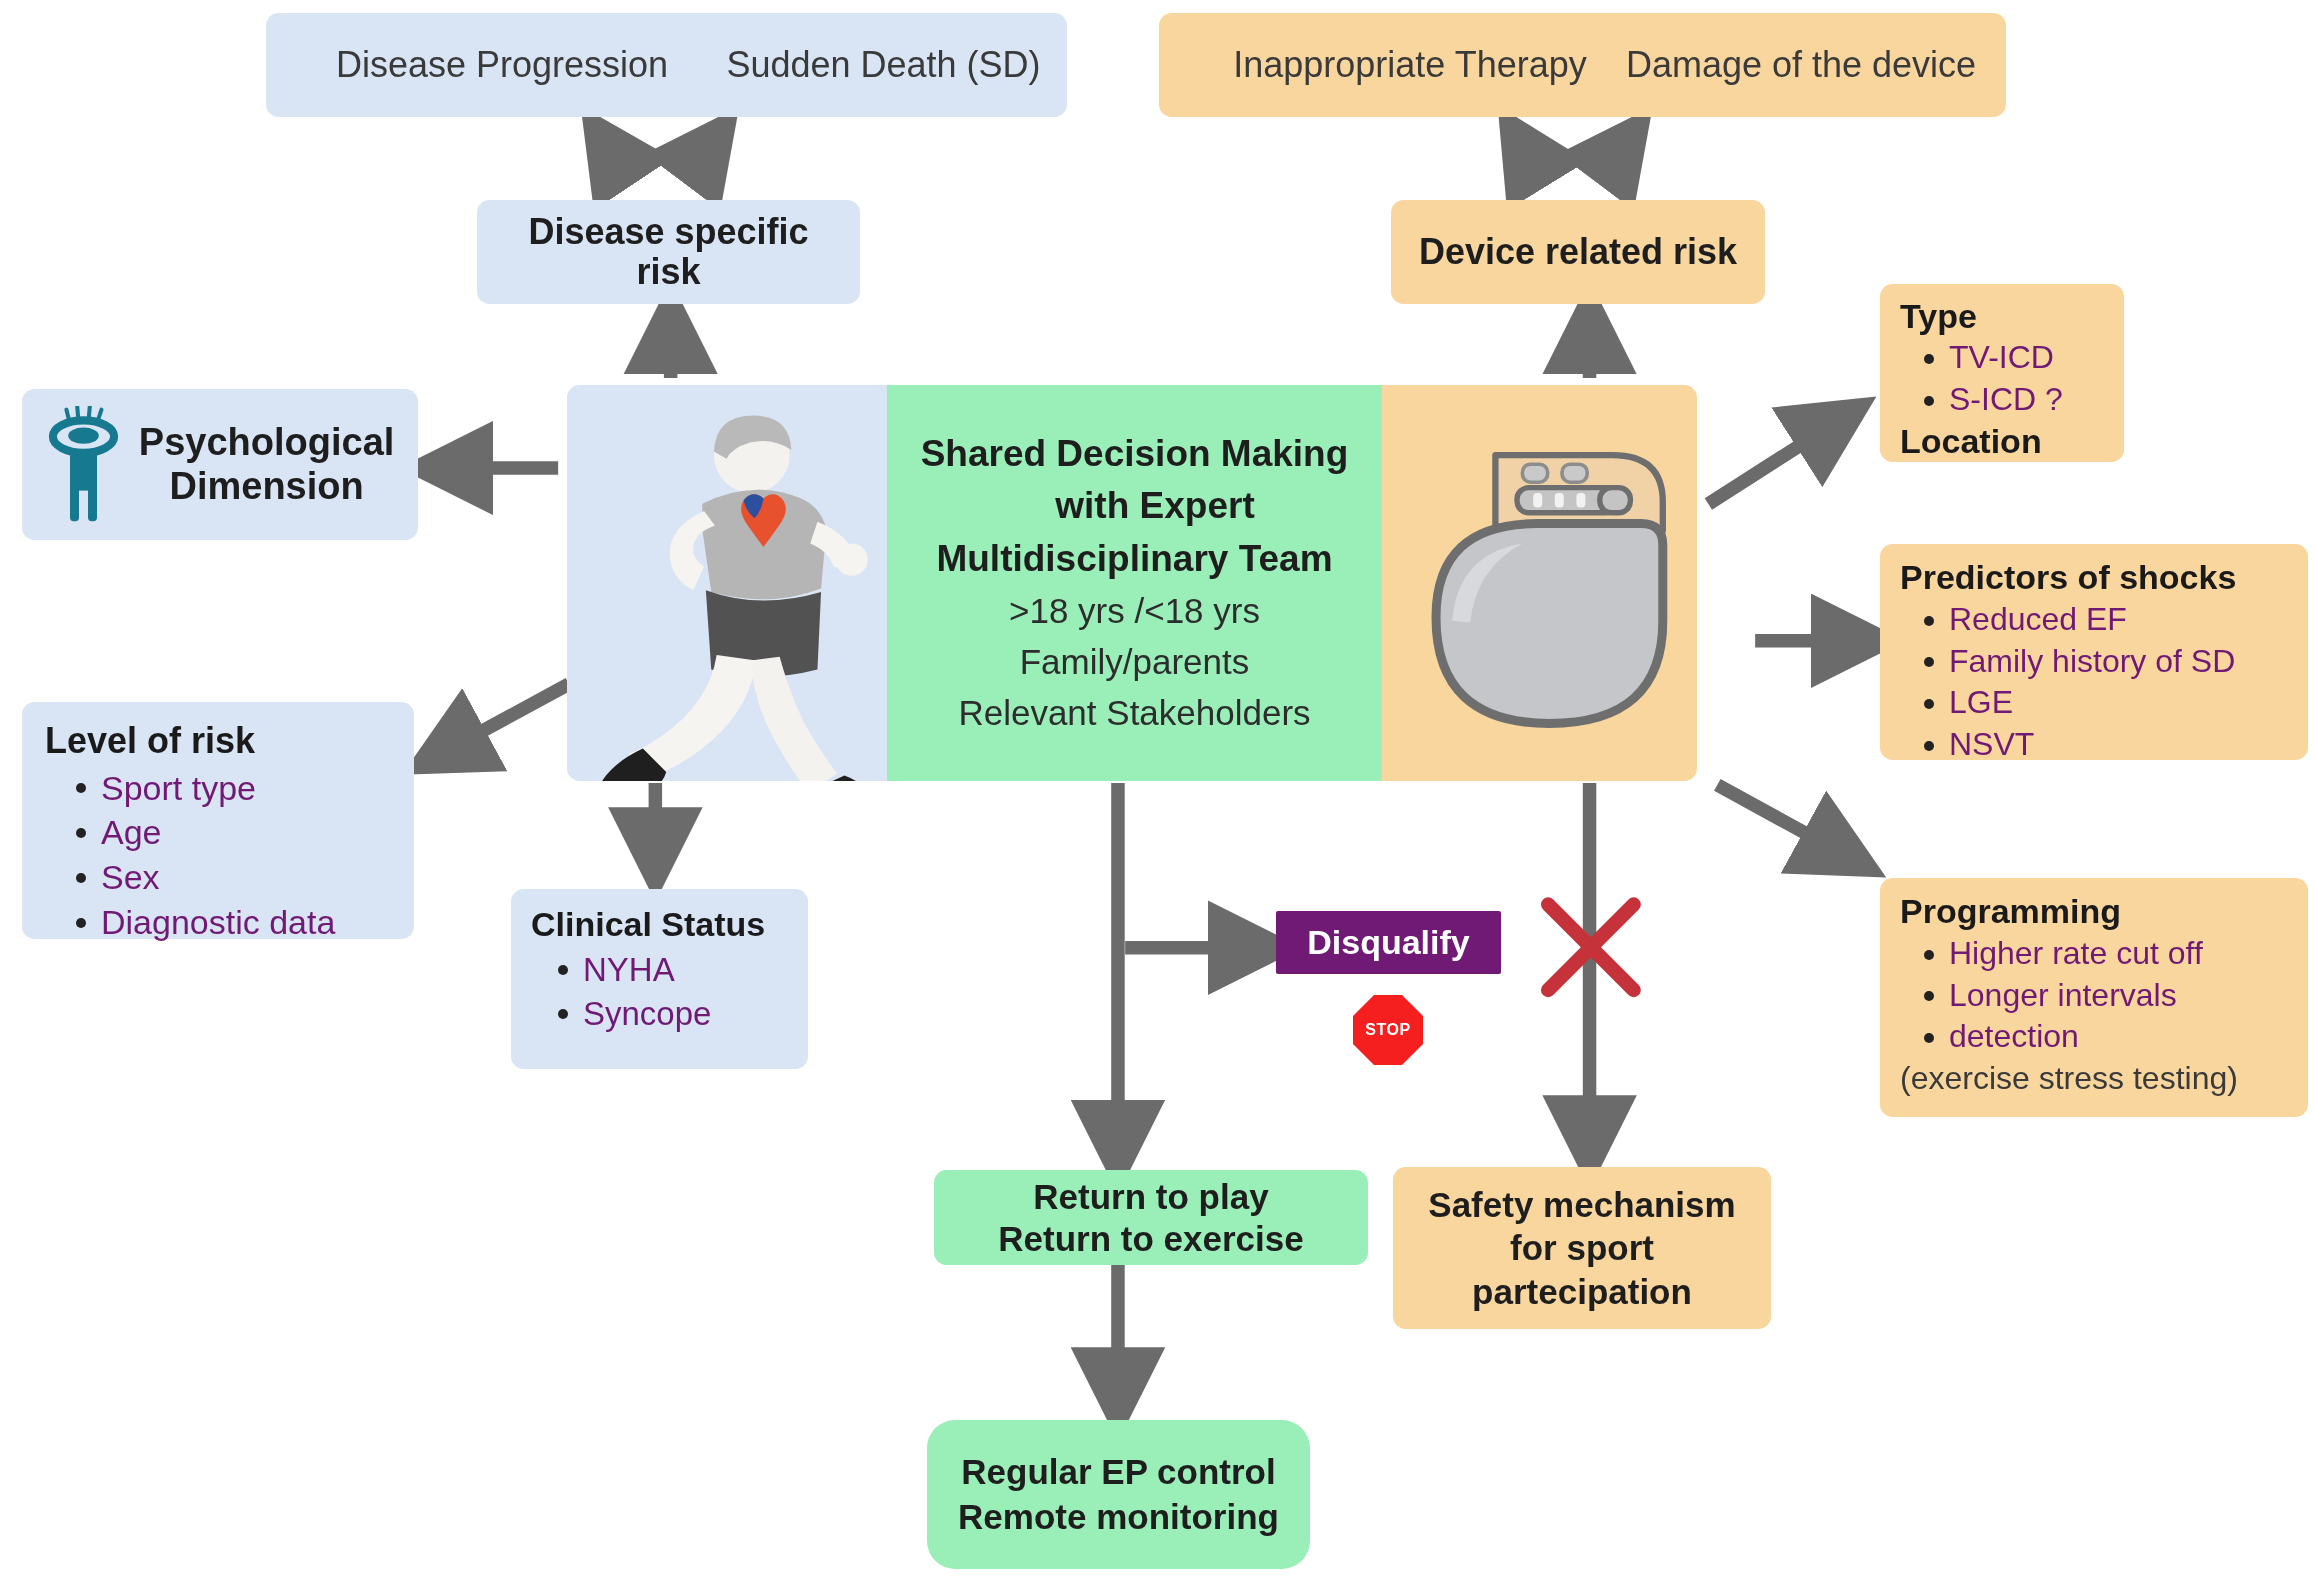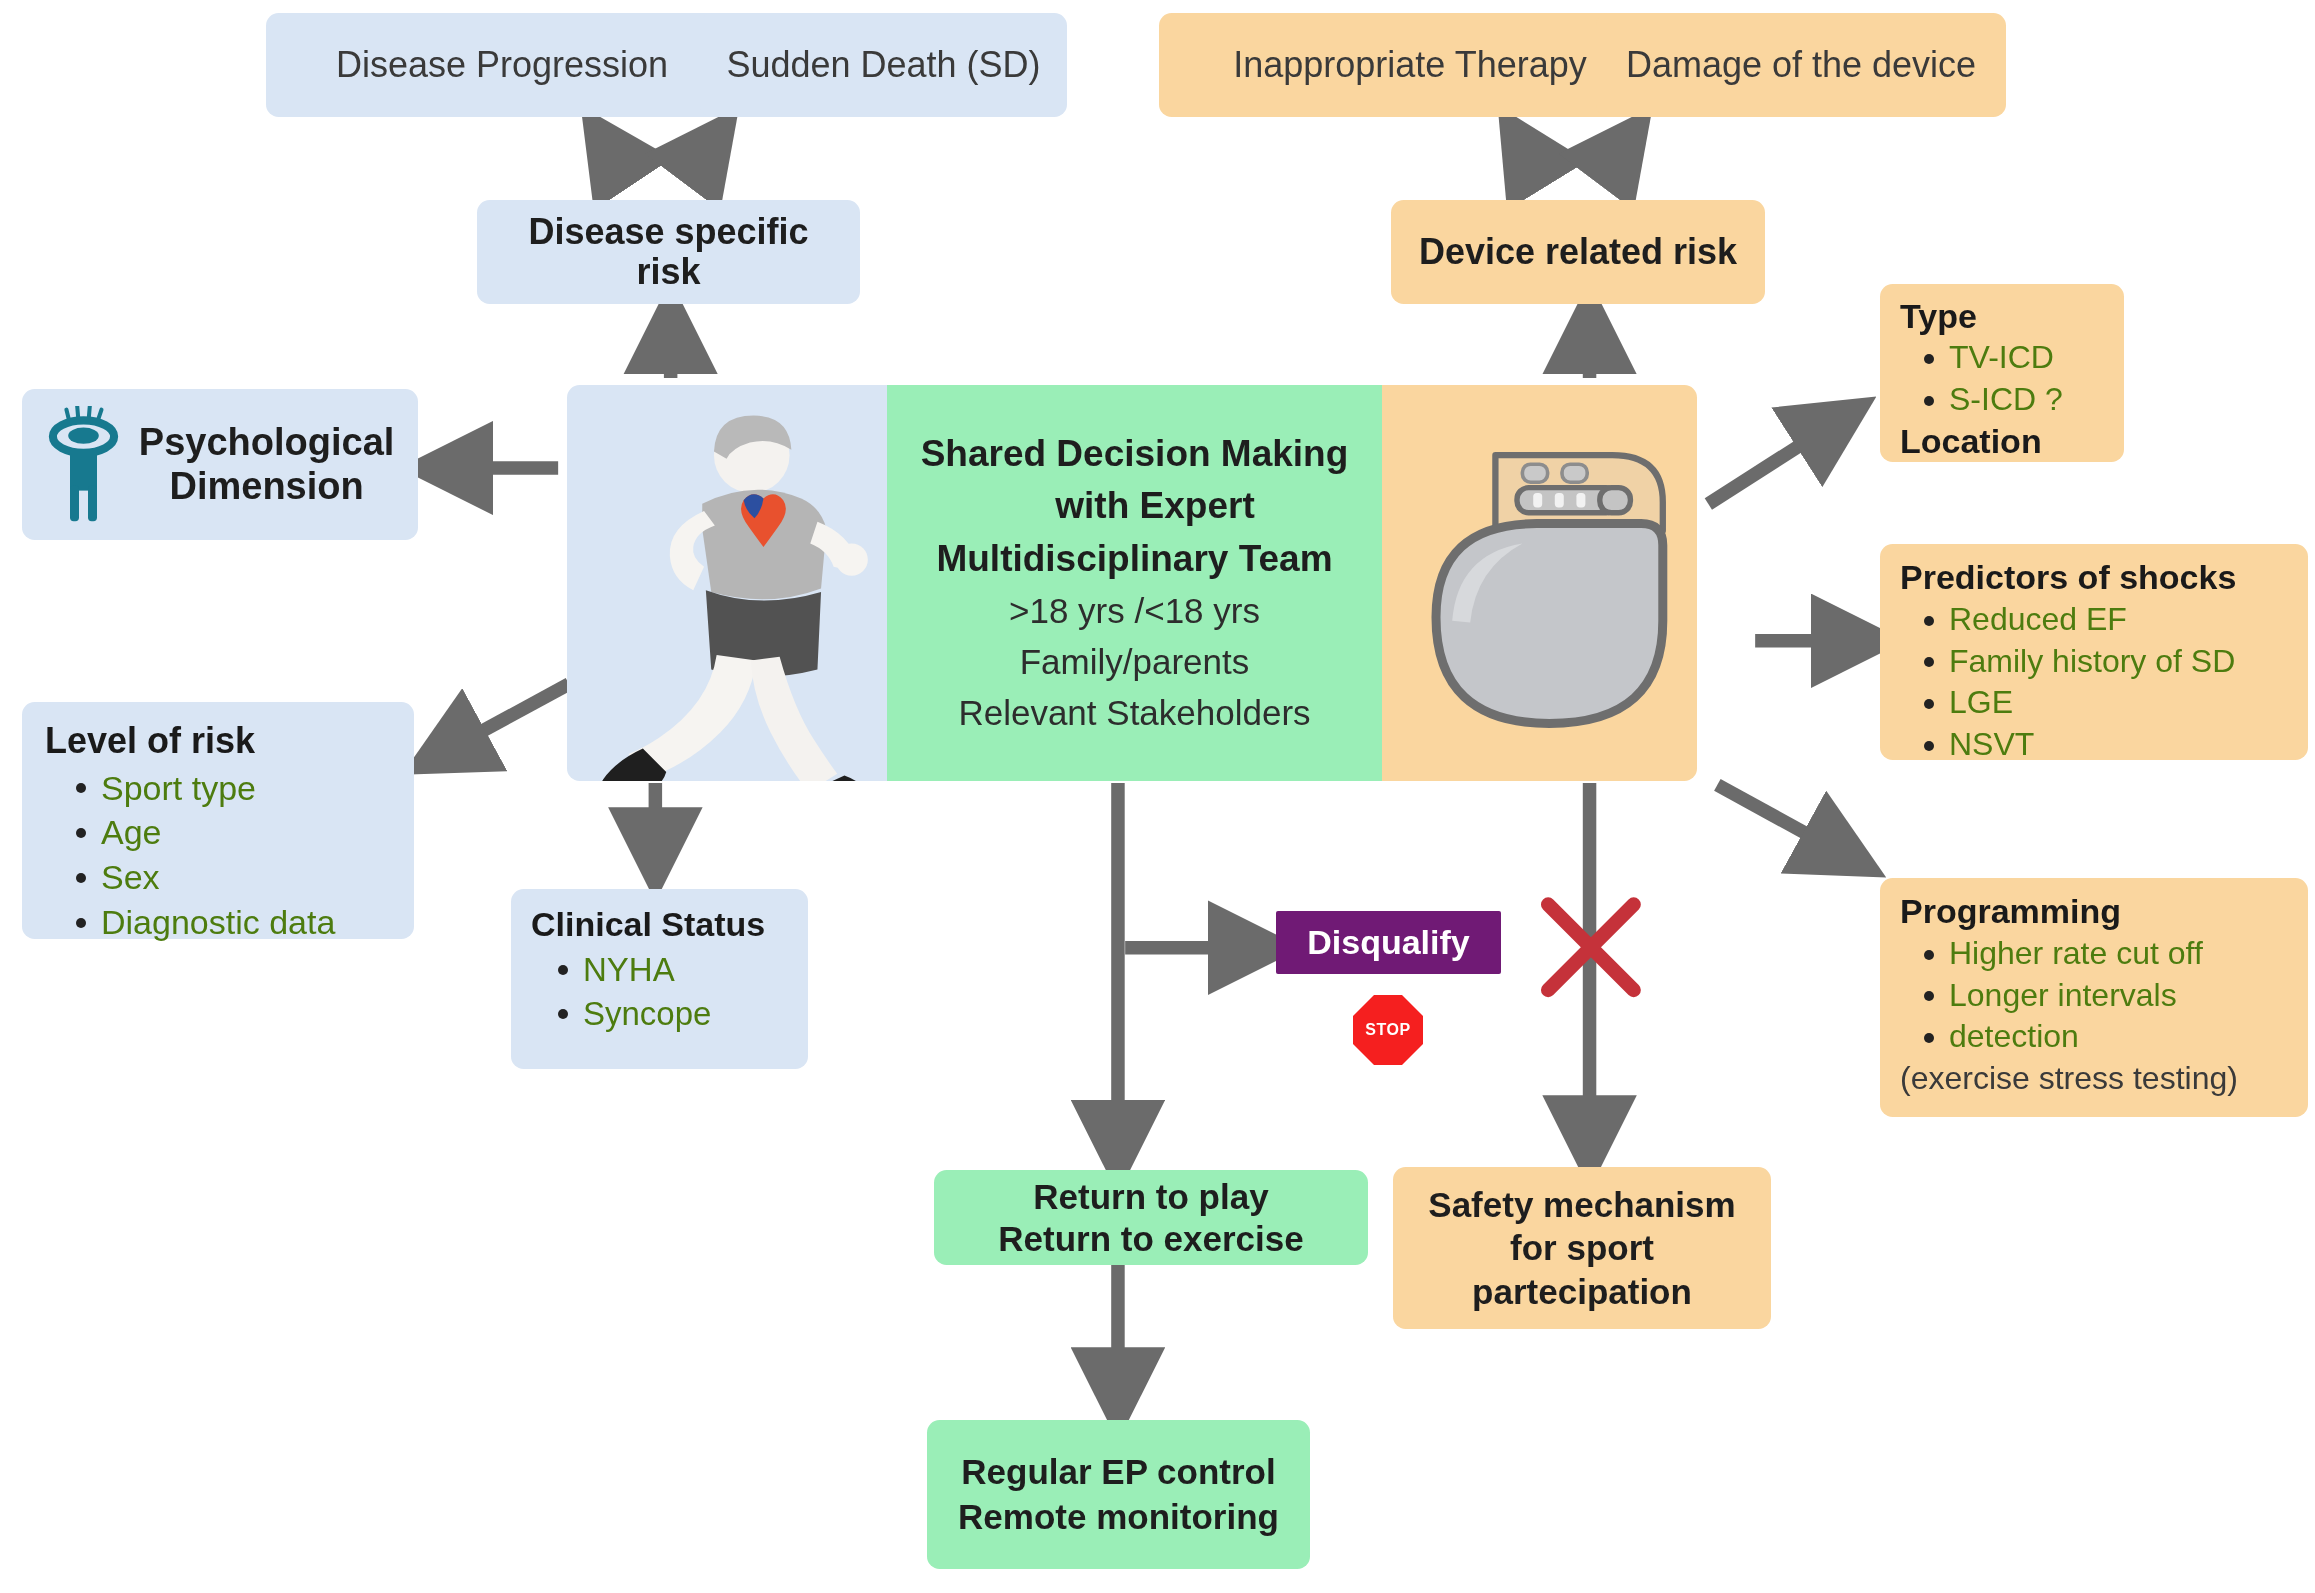--- a/index.html
+++ b/index.html
@@ -14,21 +14,21 @@
   .red{background:#701a75;border-radius:2px;}
 
   .ctr{text-align:center;}
   .lft{text-align:left;}
 
   .t-bold{font-weight:bold;color:#1e1e1e;}
   .t-reg{font-weight:normal;color:#3a3a3a;}
 
   .hdr{font-weight:bold;color:#1a1a1a;}
   ul.bul{margin:0;padding:0 0 0 56px;list-style:none;}
-  ul.bul li{position:relative;color:#4d7c0f;font-weight:normal;}
+  ul.bul li{position:relative;color:#701a75;font-weight:normal;}
   ul.bul li:before{content:"";position:absolute;left:-25px;top:0.52em;
       width:10px;height:10px;border-radius:50%;background:#222;}
 
   .panel{position:absolute;box-sizing:border-box;}
   .panel-left{background:#d9e5f4;border-radius:12.6px 0 0 12.6px;}
   .panel-mid{background:#9aeeb7;}
   .panel-right{background:#fad69f;border-radius:0 12.6px 12.6px 0;}
 
   svg.arrows{position:absolute;left:0;top:0;width:2316px;height:1593px;pointer-events:none;}
 
@@ -240,21 +240,21 @@
 
   <div class="stopsign" style="left:1353px;top:995px;width:70px;height:70px;">
     <span style="font-size:16px;">STOP</span>
   </div>
 
   <div class="box green ctr" style="left:934px;top:1170px;width:434px;height:95px;">
     <div class="t-bold" style="font-size:35px;line-height:1.2;">Return to play</div>
     <div class="t-bold" style="font-size:35px;line-height:1.2;">Return to exercise</div>
   </div>
 
-  <div class="box green ctr" style="left:927px;top:1420px;width:383px;height:149px;">
+  <div class="box green ctr" style="left:927px;top:1420px;width:383px;height:149px;border-radius:28px;">
     <div class="t-bold" style="font-size:35px;line-height:1.28;">Regular EP control</div>
     <div class="t-bold" style="font-size:35px;line-height:1.28;">Remote monitoring</div>
   </div>
 
   <div class="box orange ctr" style="left:1393px;top:1167px;width:378px;height:162px;">
     <div class="t-bold" style="font-size:35px;line-height:1.24;">Safety mechanism</div>
     <div class="t-bold" style="font-size:35px;line-height:1.24;">for sport</div>
     <div class="t-bold" style="font-size:35px;line-height:1.24;">partecipation</div>
   </div>
 

